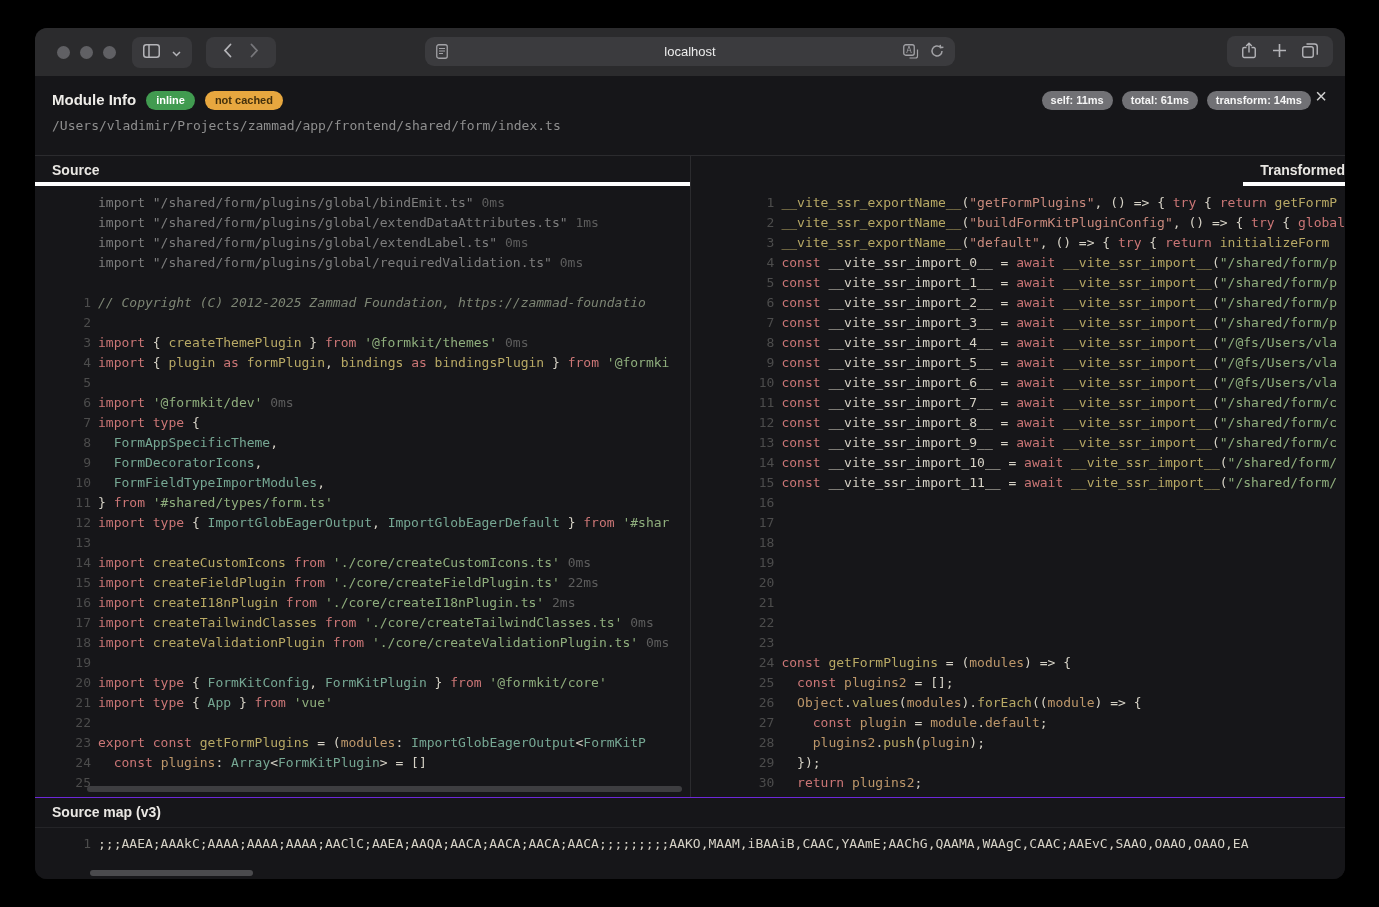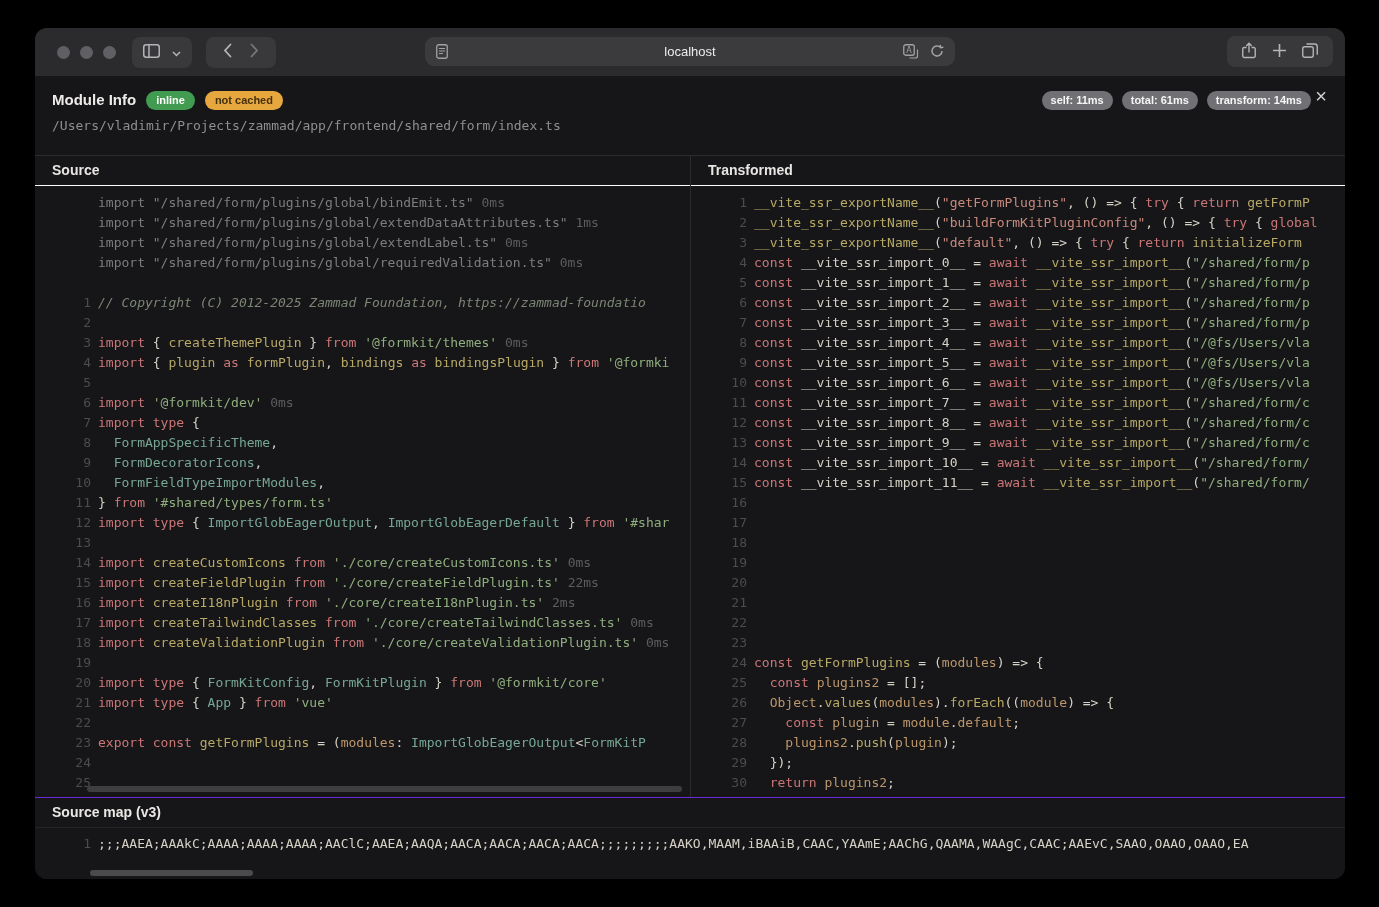--- a/index.html
+++ b/index.html
@@ -38,23 +38,23 @@
   .timings { margin-left:auto; display:flex; gap:9px; }
   .timing { background:#717175; color:#f5f5f5; font-size:11px; font-weight:600;
             padding:3px 9px; border-radius:10px; line-height:13px; }
   .close-btn { position:absolute; top:10px; right:18px; background:none; border:0;
                color:#d0d0d0; font-size:20px; line-height:20px; cursor:pointer; }
   .mod-path { margin-top:8px; font-family:"DejaVu Sans Mono", monospace;
               font-size:13px; color:#8f8f8f; }
 
   .panels { display:flex; height:642px; border-top:1px solid #2b2b2e; }
   .panel { width:50%; display:flex; flex-direction:column; position:relative; }
-  .panel + .panel { border-left:1px solid #2b2b2e; }
+  .panel + .panel { border-left:1px solid #2b2b2e;align-items:flex-end; }
   .panel-head { height:30px; line-height:29px; padding-left:17px; font-size:14px;
-                font-weight:600; color:#e8e6e2; border-bottom:1px solid #ffffff; }
+                font-weight:600; color:#e8e6e2; border-bottom:4px solid #ffffff; }
 
   .code { flex:1; overflow:hidden; padding-top:7px; font-family:"DejaVu Sans Mono", monospace;
           font-size:13px; line-height:20px;padding-left:28px; }
   .code-line { display:flex; height:20px; white-space:pre; }
   .ln { width:28px; min-width:28px; text-align:right; color:#4c4c4c; }
   .code-text { padding-left:7px; white-space:pre; }
 
   .tk-p { color:var(--tk-p,#d6d2c6); }
   .tk-k { color:var(--tk-k,#cb7676); }
   .tk-s { color:var(--tk-s,#8fae7d); }
@@ -216,21 +216,21 @@
             <div class="code-line"><span class="ln">14</span><span class="code-text"><span class="tk-k">import</span><span class="tk-p"> </span><span class="tk-f">createCustomIcons</span><span class="tk-p"> </span><span class="tk-k">from</span><span class="tk-s"> './core/createCustomIcons.ts'</span><span class="tk-t"> 0ms</span></span></div>
             <div class="code-line"><span class="ln">15</span><span class="code-text"><span class="tk-k">import</span><span class="tk-p"> </span><span class="tk-f">createFieldPlugin</span><span class="tk-p"> </span><span class="tk-k">from</span><span class="tk-s"> './core/createFieldPlugin.ts'</span><span class="tk-t"> 22ms</span></span></div>
             <div class="code-line"><span class="ln">16</span><span class="code-text"><span class="tk-k">import</span><span class="tk-p"> </span><span class="tk-f">createI18nPlugin</span><span class="tk-p"> </span><span class="tk-k">from</span><span class="tk-s"> './core/createI18nPlugin.ts'</span><span class="tk-t"> 2ms</span></span></div>
             <div class="code-line"><span class="ln">17</span><span class="code-text"><span class="tk-k">import</span><span class="tk-p"> </span><span class="tk-f">createTailwindClasses</span><span class="tk-p"> </span><span class="tk-k">from</span><span class="tk-s"> './core/createTailwindClasses.ts'</span><span class="tk-t"> 0ms</span></span></div>
             <div class="code-line"><span class="ln">18</span><span class="code-text"><span class="tk-k">import</span><span class="tk-p"> </span><span class="tk-f">createValidationPlugin</span><span class="tk-p"> </span><span class="tk-k">from</span><span class="tk-s"> './core/createValidationPlugin.ts'</span><span class="tk-t"> 0ms</span></span></div>
             <div class="code-line"><span class="ln">19</span><span class="code-text"></span></div>
             <div class="code-line"><span class="ln">20</span><span class="code-text"><span class="tk-k">import</span><span class="tk-p"> </span><span class="tk-k">type</span><span class="tk-p"> { </span><span class="tk-y">FormKitConfig</span><span class="tk-p">, </span><span class="tk-y">FormKitPlugin</span><span class="tk-p"> } </span><span class="tk-k">from</span><span class="tk-s"> '@formkit/core'</span></span></div>
             <div class="code-line"><span class="ln">21</span><span class="code-text"><span class="tk-k">import</span><span class="tk-p"> </span><span class="tk-k">type</span><span class="tk-p"> { </span><span class="tk-y">App</span><span class="tk-p"> } </span><span class="tk-k">from</span><span class="tk-s"> 'vue'</span></span></div>
             <div class="code-line"><span class="ln">22</span><span class="code-text"></span></div>
             <div class="code-line"><span class="ln">23</span><span class="code-text"><span class="tk-k">export</span><span class="tk-p"> </span><span class="tk-k">const</span><span class="tk-p"> </span><span class="tk-f">getFormPlugins</span><span class="tk-p"> = (</span><span class="tk-v">modules</span><span class="tk-p">: </span><span class="tk-y">ImportGlobEagerOutput</span><span class="tk-p">&lt;</span><span class="tk-y">FormKitP</span></span></div>
-            <div class="code-line"><span class="ln">24</span></div>
+            <div class="code-line"><span class="ln">24</span><span class="code-text"><span class="tk-p">  </span><span class="tk-k">const</span><span class="tk-p"> </span><span class="tk-v">plugins</span><span class="tk-p">: </span><span class="tk-y">Array</span><span class="tk-p">&lt;</span><span class="tk-y">FormKitPlugin</span><span class="tk-p">&gt; = []</span></span></div>
             <div class="code-line"><span class="ln">25</span><span class="code-text"></span></div>
           </div>
         <div class="hscroll src-hscroll"></div>
       </section>
       <section class="panel">
         <div class="panel-head">Transformed</div>
         <div class="code" id="transformed-code">
             <div class="code-line"><span class="ln">1</span><span class="code-text"><span class="tk-f">__vite_ssr_exportName__</span><span class="tk-p">(</span><span class="tk-o">"getFormPlugins"</span><span class="tk-p">, () =&gt; { </span><span class="tk-k">try</span><span class="tk-p"> { </span><span class="tk-k">return</span><span class="tk-p"> </span><span class="tk-f">getFormP</span></span></div>
             <div class="code-line"><span class="ln">2</span><span class="code-text"><span class="tk-f">__vite_ssr_exportName__</span><span class="tk-p">(</span><span class="tk-o">"buildFormKitPluginConfig"</span><span class="tk-p">, () =&gt; { </span><span class="tk-k">try</span><span class="tk-p"> { </span><span class="tk-k">global</span></span></div>
             <div class="code-line"><span class="ln">3</span><span class="code-text"><span class="tk-f">__vite_ssr_exportName__</span><span class="tk-p">(</span><span class="tk-o">"default"</span><span class="tk-p">, () =&gt; { </span><span class="tk-k">try</span><span class="tk-p"> { </span><span class="tk-k">return</span><span class="tk-p"> </span><span class="tk-f">initializeForm</span></span></div>

